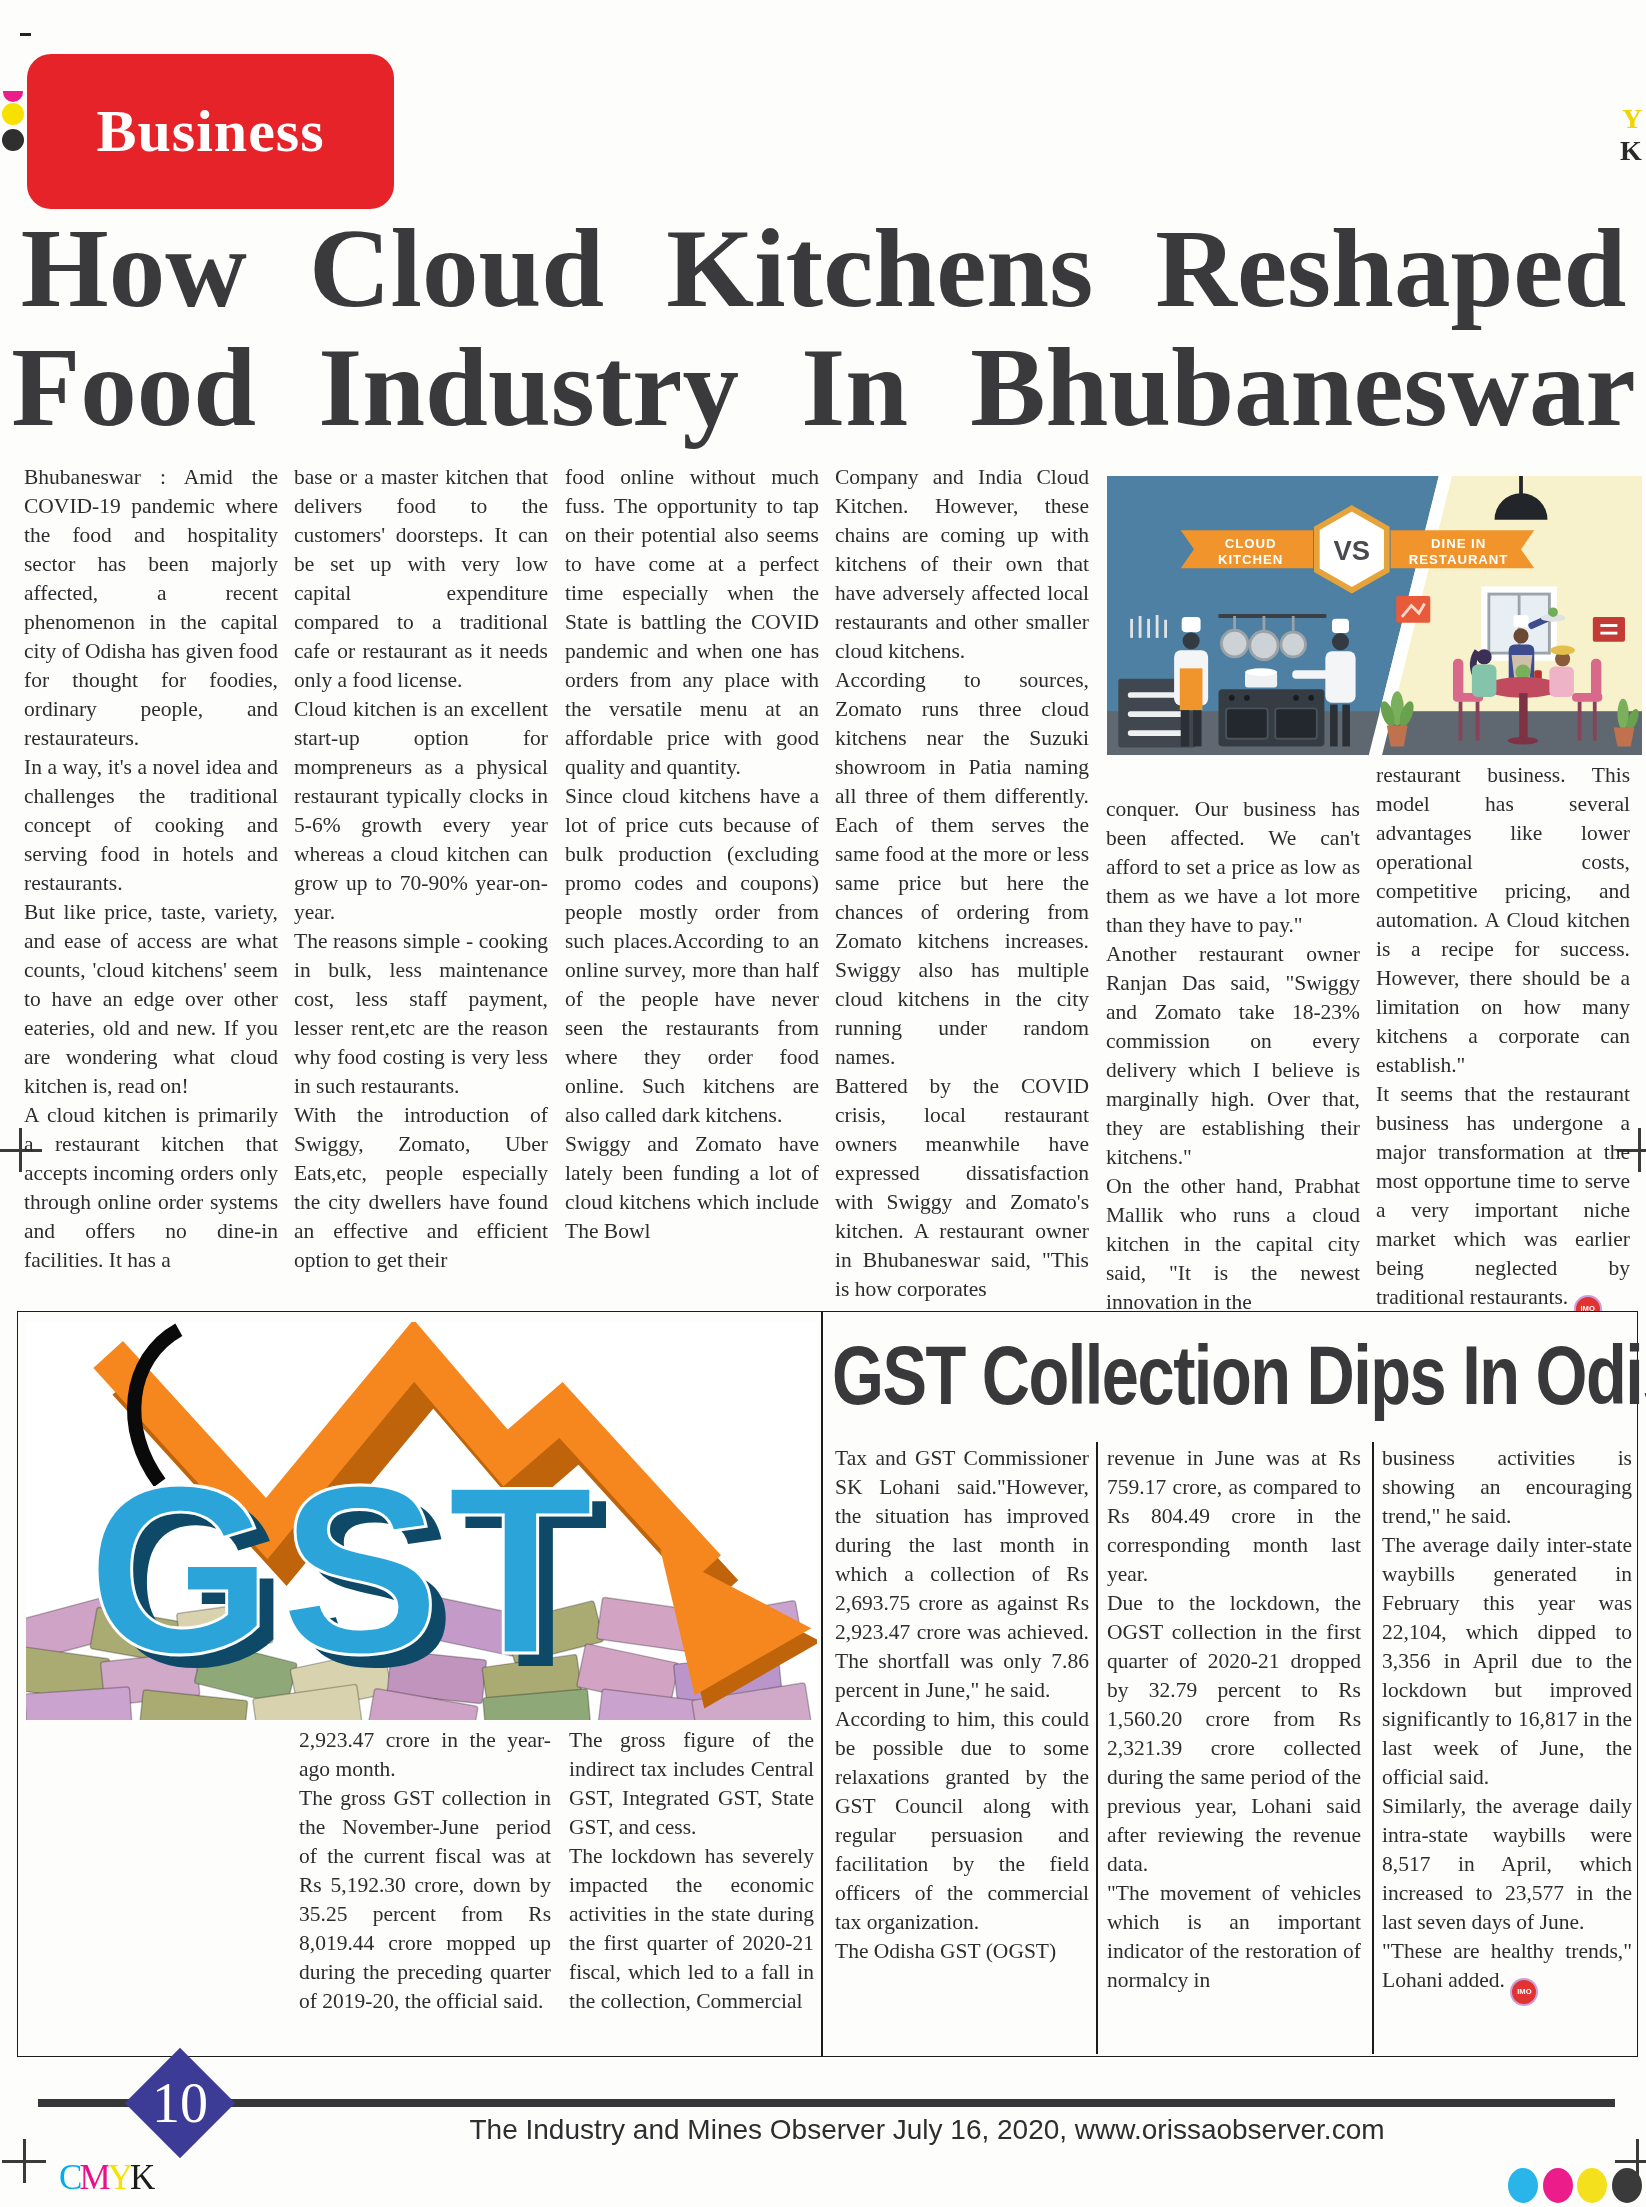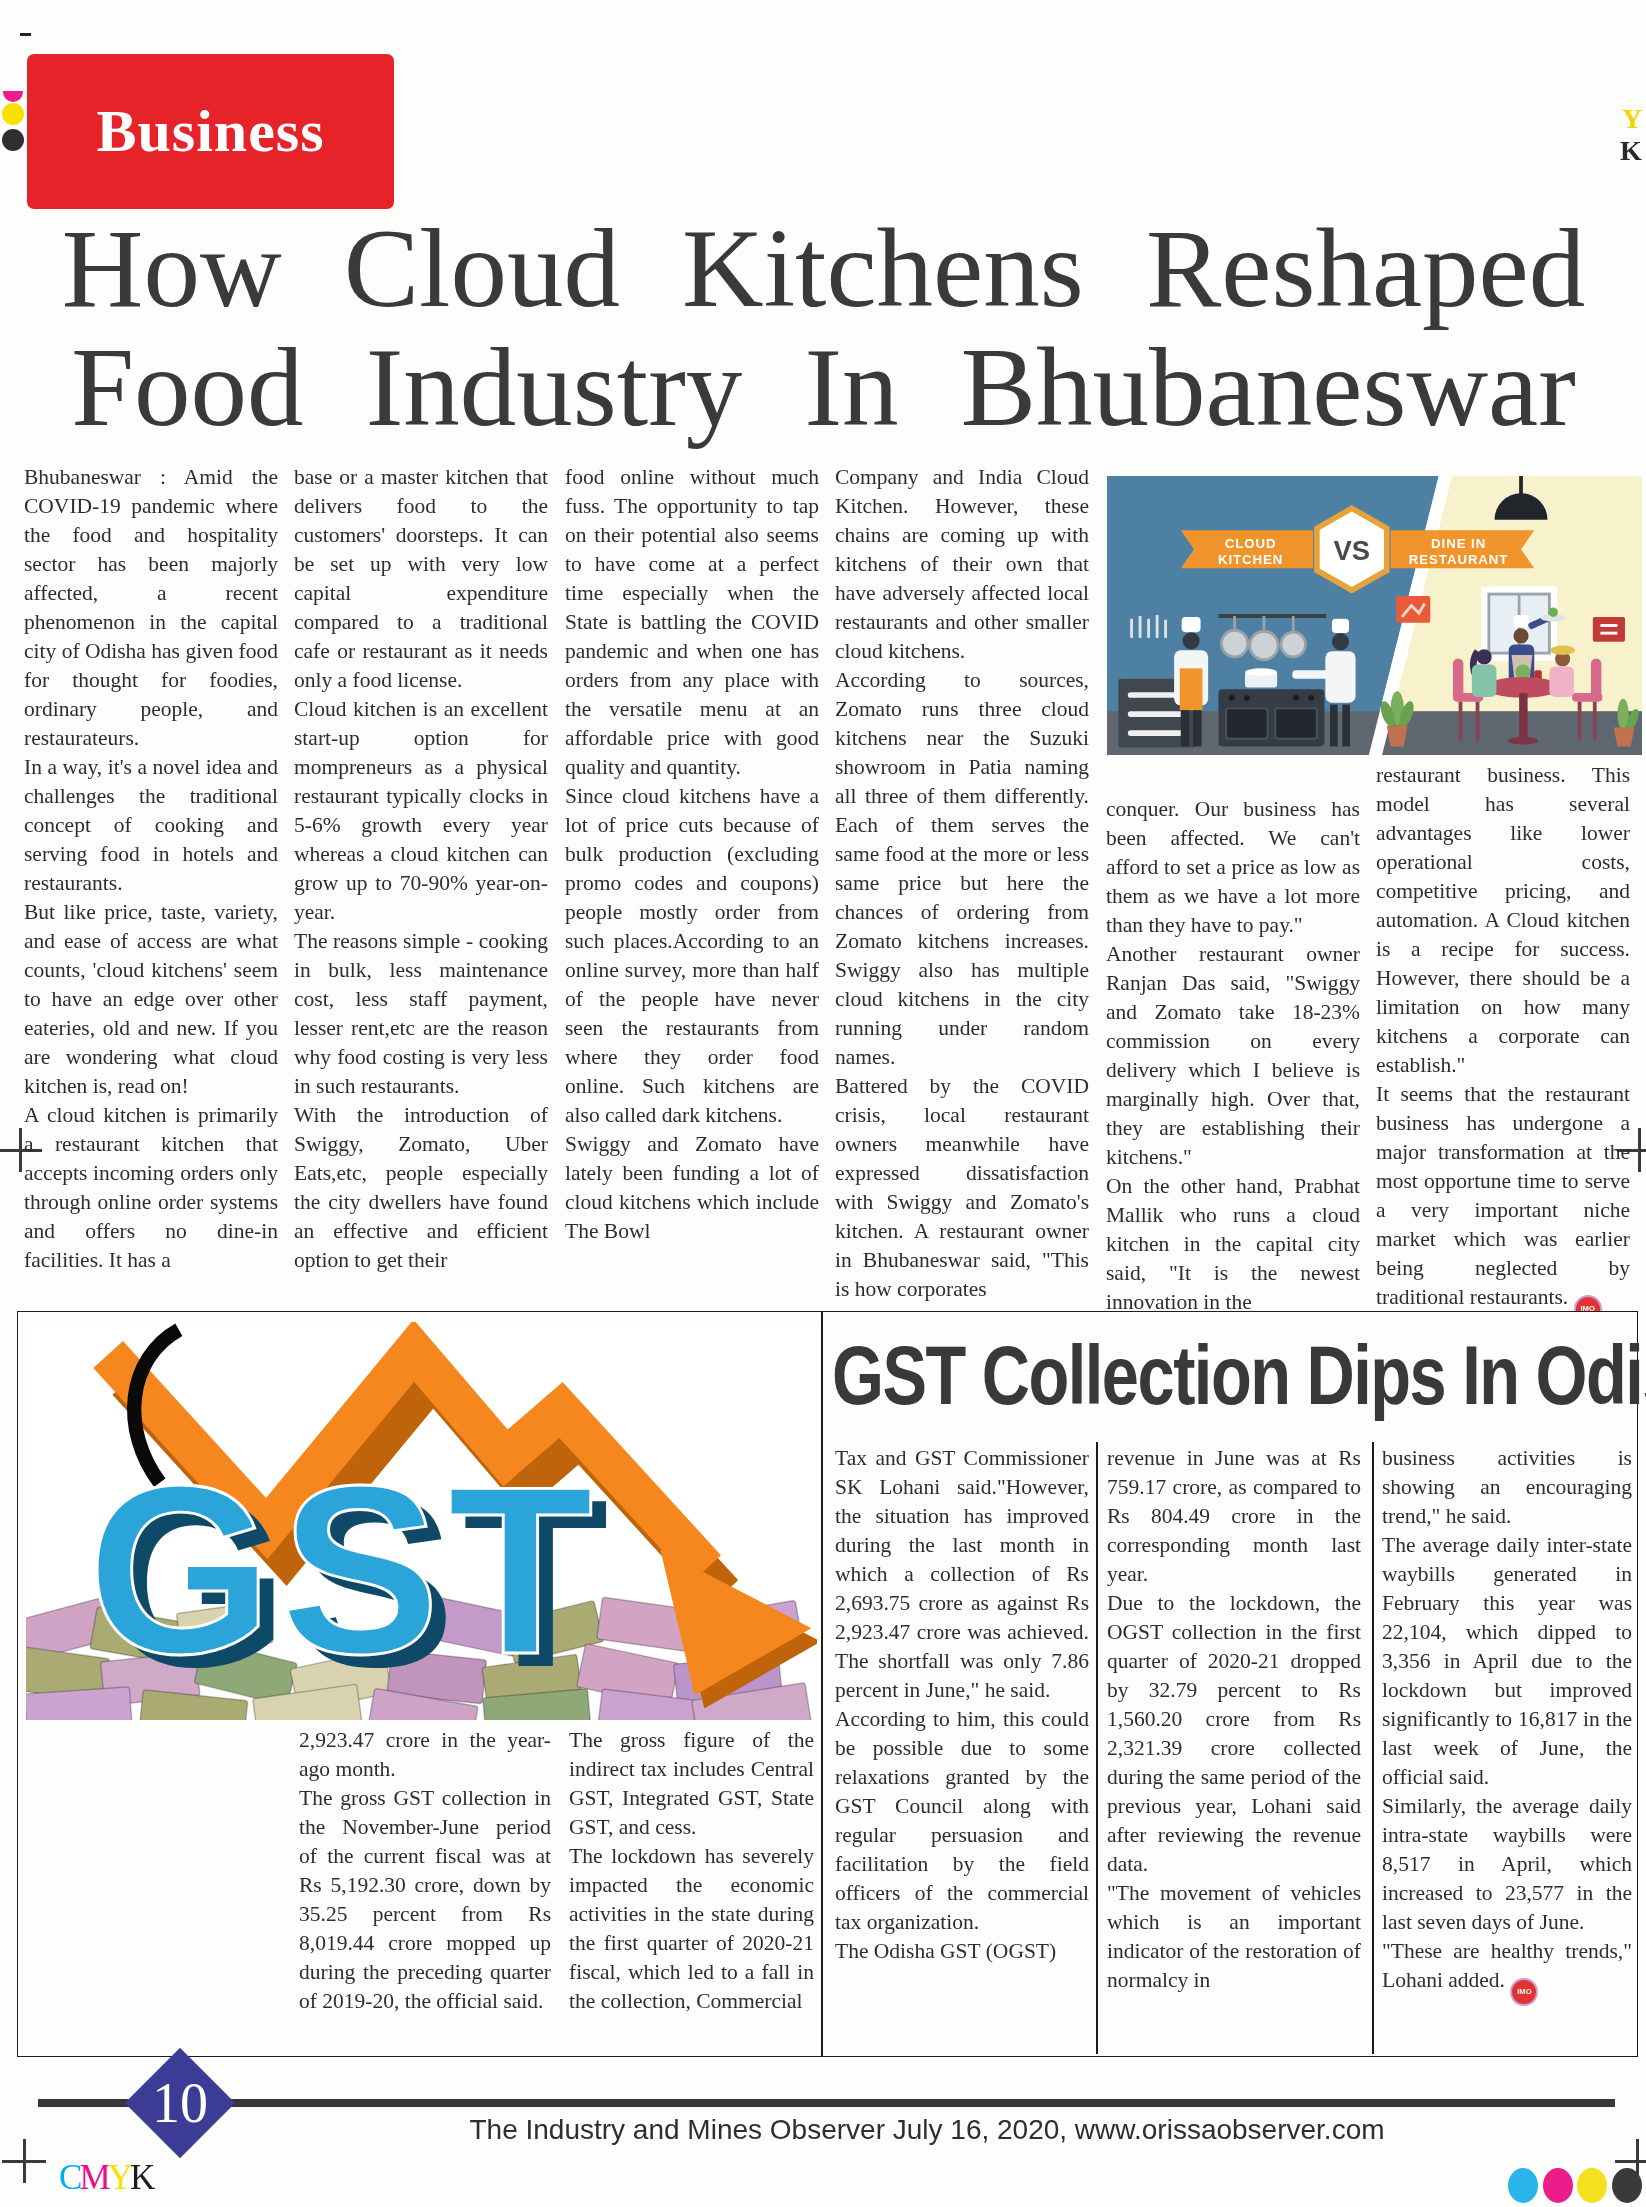--- a/index.html
+++ b/index.html
@@ -25,26 +25,26 @@
   .cmyk{position:absolute;left:59px;top:2158px;font-weight:normal;font-size:35px;letter-spacing:-2.9px;}
   .cmyk .c{color:#00aeef}.cmyk .m{color:#ec0f8b}.cmyk .y{color:#f8e100}.cmyk .k{color:#1c1c1c}
   .bdot{position:absolute;top:2168px;width:30px;height:35px;border-radius:50%;}
   .bdot.b1{left:1508px;background:#29b5e9;}
   .bdot.b2{left:1543px;background:#ec1d8b;}
   .bdot.b3{left:1577px;background:#f4e01d;}
   .bdot.b4{left:1612px;background:#3a3a3a;}
 
   
   .biz-box{position:absolute;left:27px;top:54px;width:367px;height:155px;background:#e62329;
-           border-radius:7px;display:flex;align-items:center;justify-content:center;}
+           border-radius:24px;display:flex;align-items:center;justify-content:center;}
   .biz-box span{color:#fff;font-weight:bold;font-size:60px;letter-spacing:1px;}
 
   
   .headline{position:absolute;left:0;top:208px;width:100%;margin:0;text-align:center;
-            font-weight:normal;color:#3a3a3d;font-size:113px;line-height:119px;
+            font-weight:bold;color:#3a3a3d;font-size:113px;line-height:119px;
             letter-spacing:0px;word-spacing:0.30em;}
   .ncol{position:absolute;width:254px;font-size:21.5px;line-height:29px;text-align:justify;
         white-space:pre-line;overflow:hidden;color:#2d2d30;}
   .c1{left:24px;top:463px;height:849px;}
   .c2{left:294px;top:463px;height:849px;}
   .c3{left:565px;top:463px;height:849px;}
   .c4{left:835px;top:463px;height:849px;}
   .c5{left:1106px;top:761px;height:551px;margin-top:34px;}
   .c6{left:1376px;top:761px;height:551px;}
   .end-logo{display:inline-block;width:24px;height:24px;border-radius:50%;background:#e23333;

